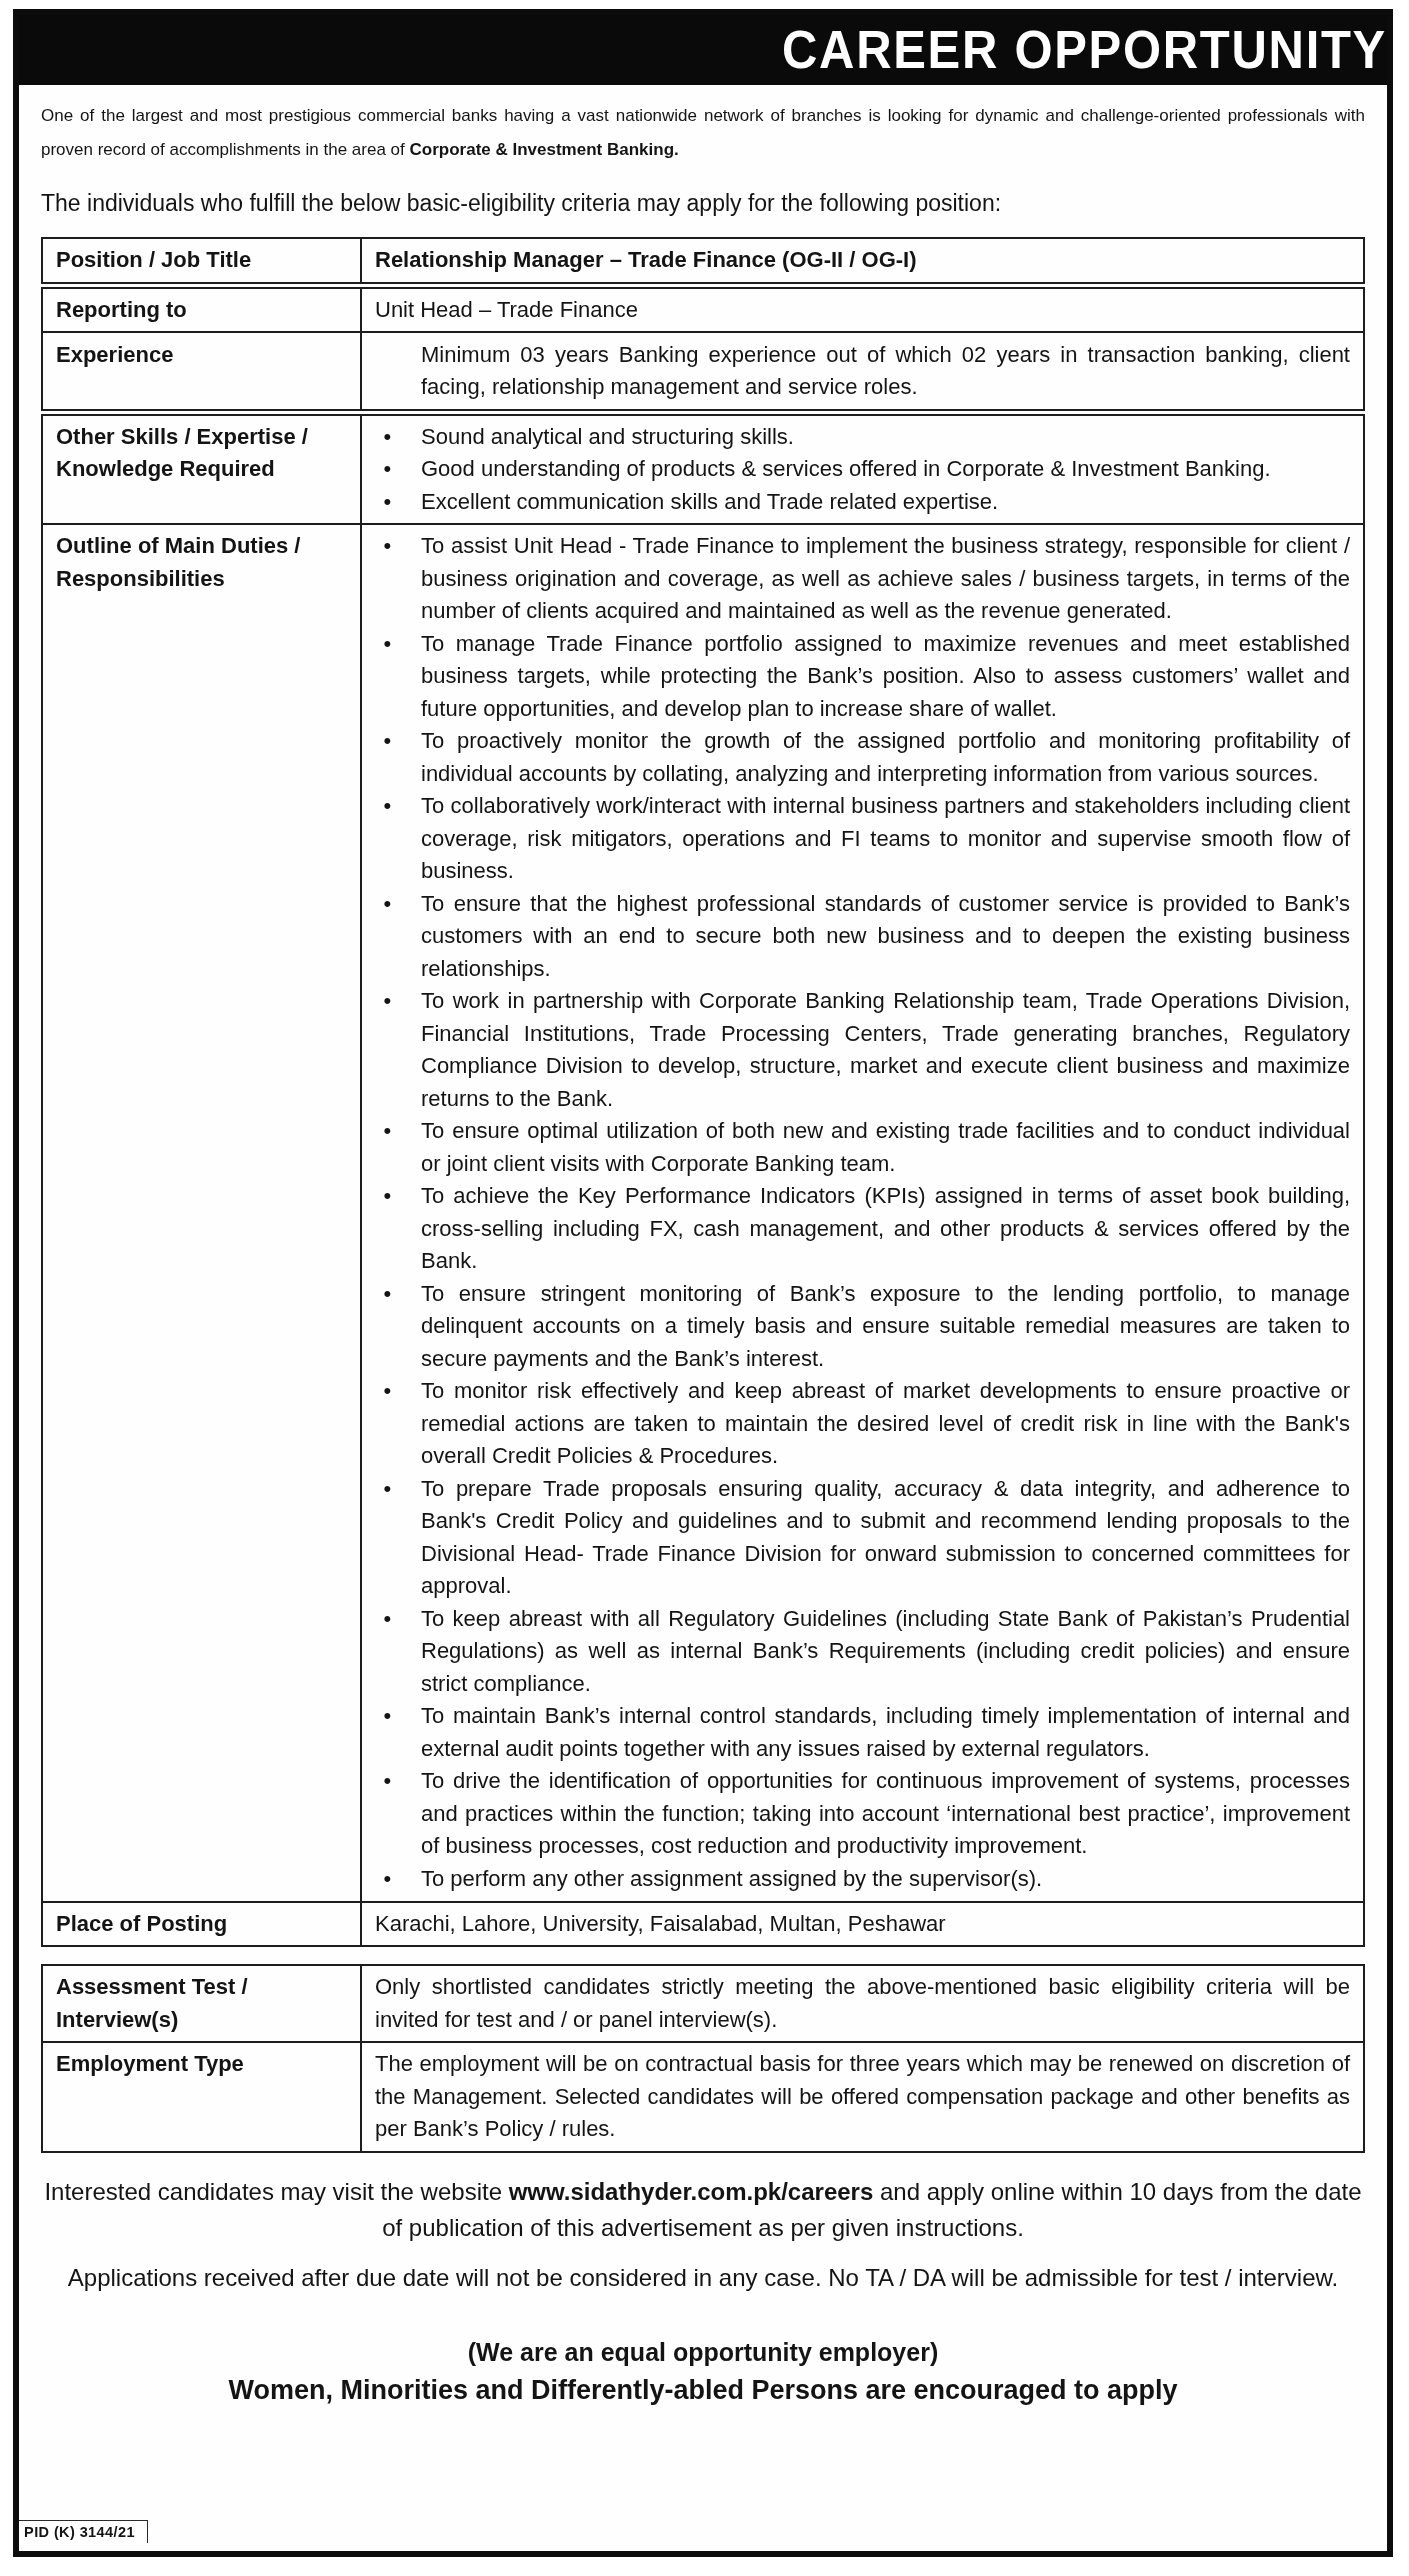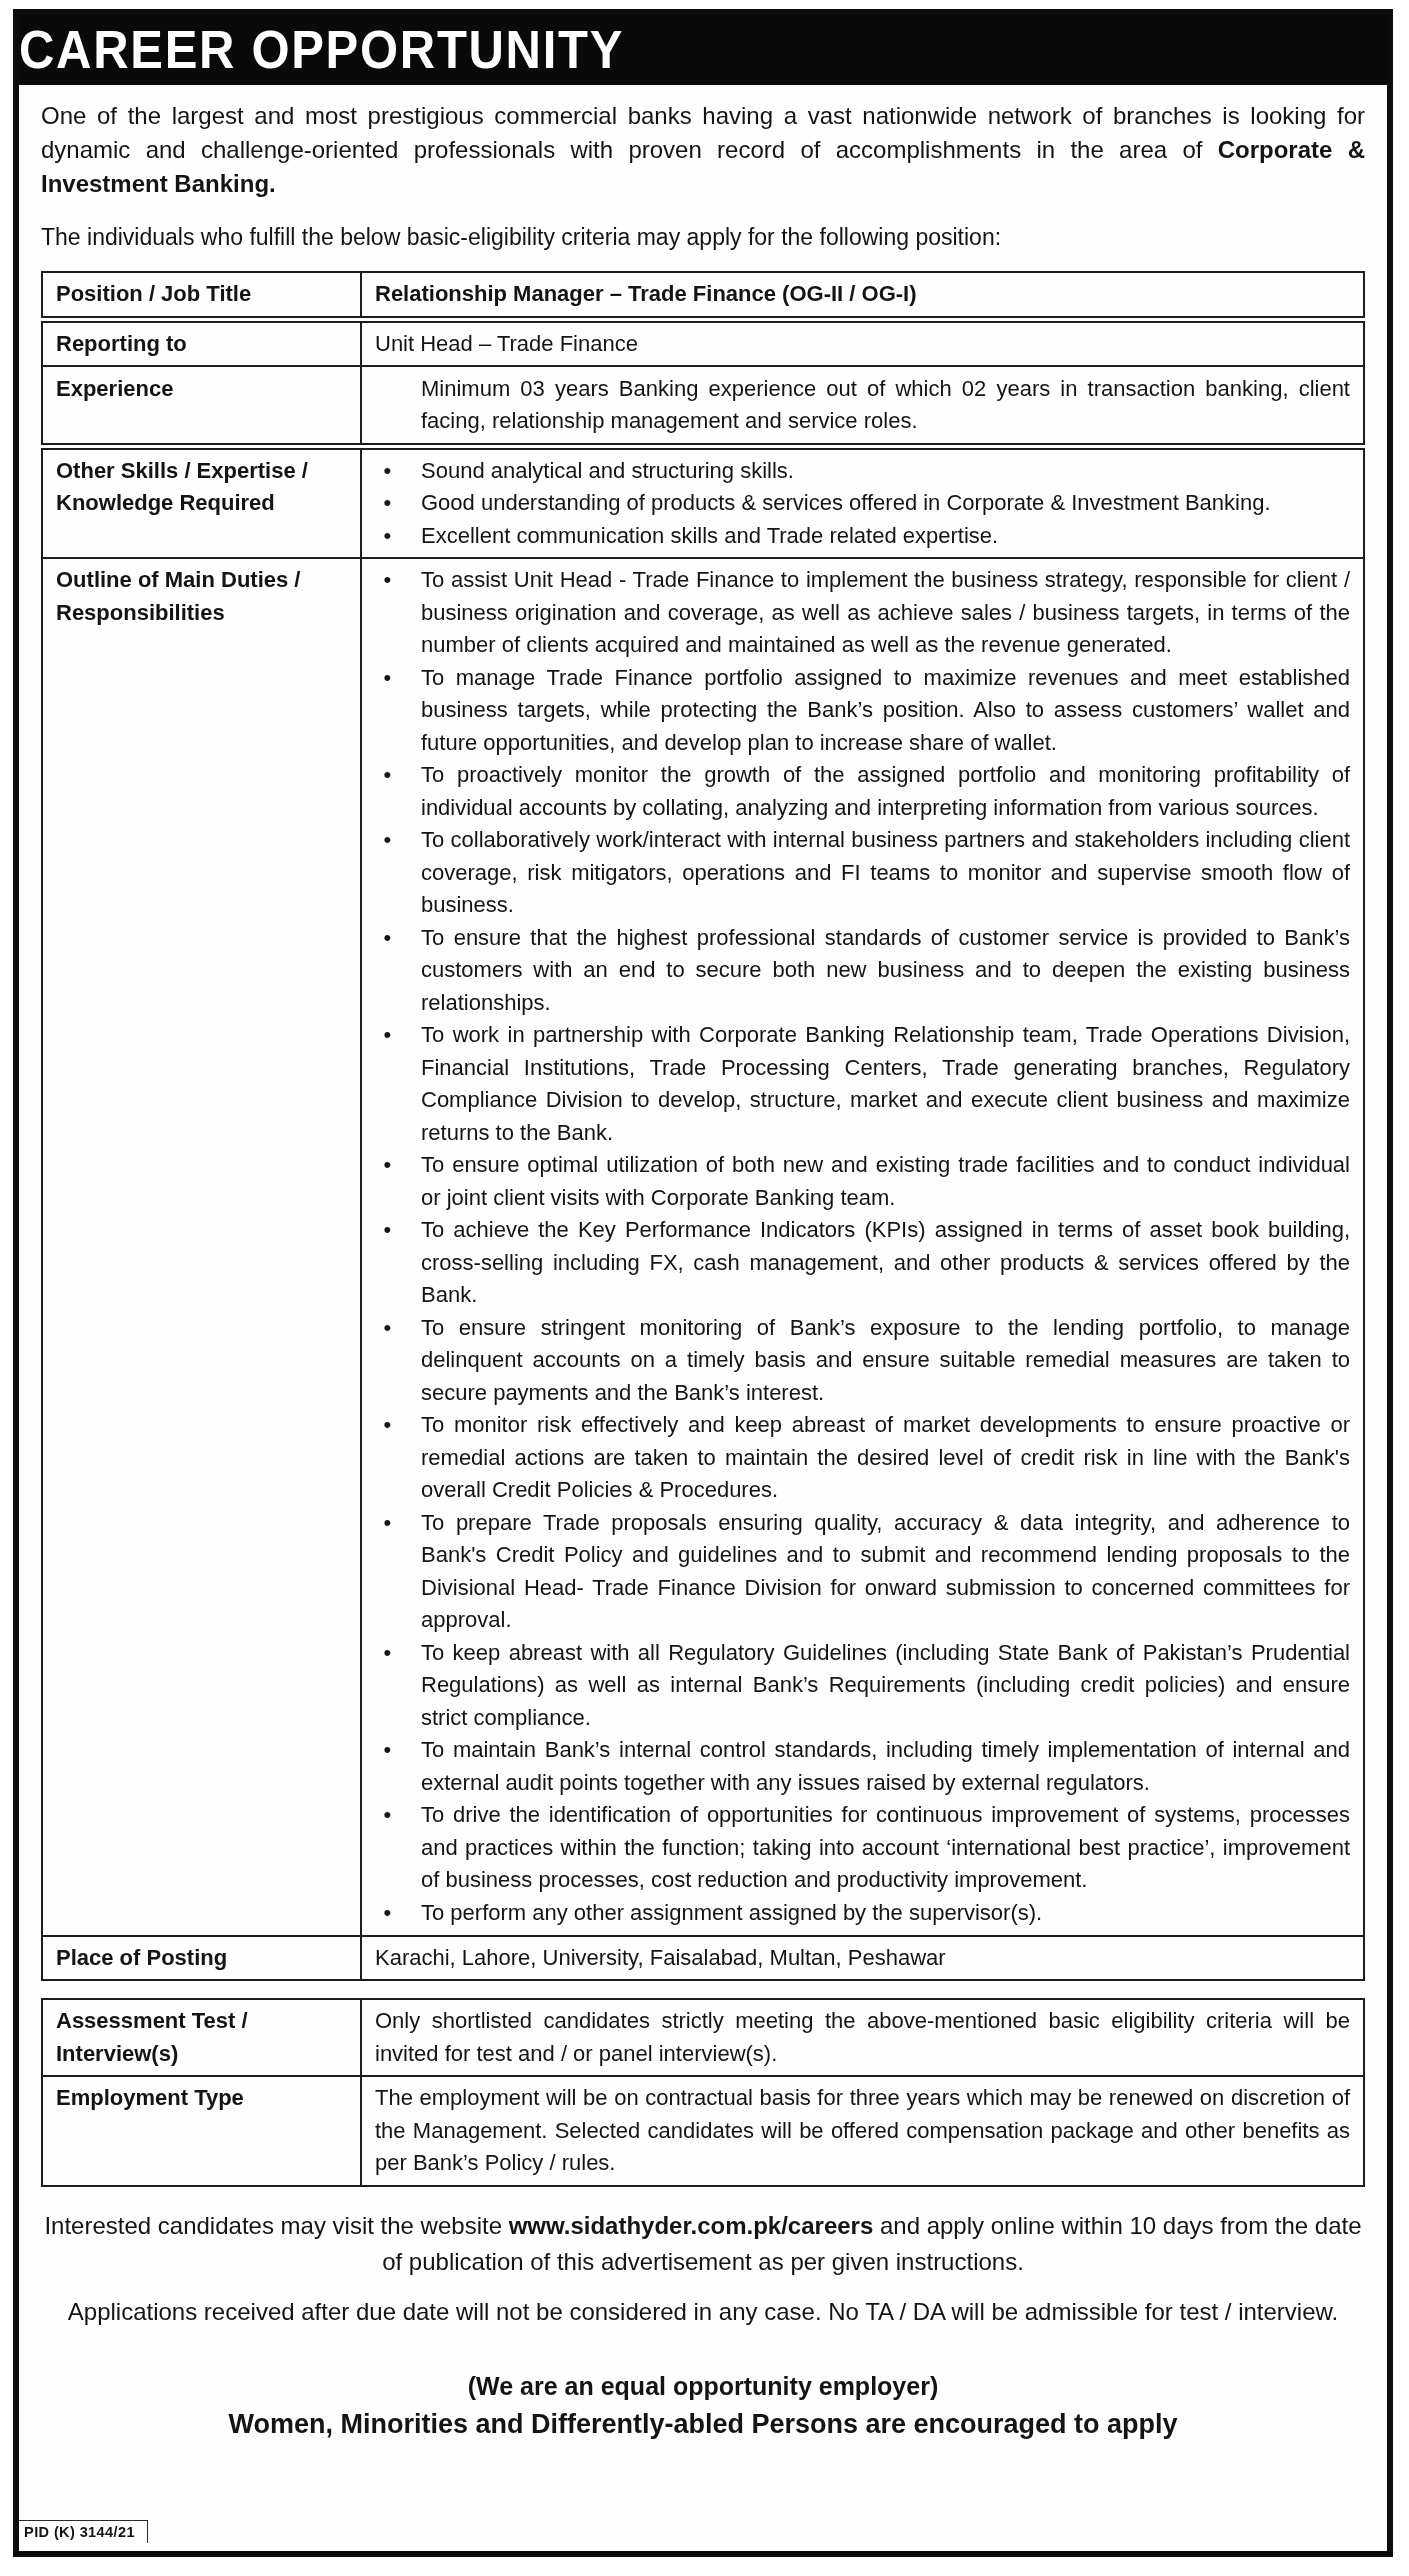--- a/index.html
+++ b/index.html
@@ -18,38 +18,38 @@
     width: 1368px; height: 2536px;
     border: 6.8px solid #0c0c0c;
     background: #fffefe;
     box-sizing: content-box;
   }
   .title-bar {
     height: 70px;
     background: #0a0a0a;
     display: flex;
     align-items: center;
-    justify-content: flex-start;
+    justify-content: flex-end;
   }
   .title-bar h1 {
     margin: 0;
     color: #ffffff;
     font-size: 49px;
     font-weight: bold;
     letter-spacing: 1.7px;
     transform: scaleY(1.08);
   }
   .content {
     padding: 0 22px;
     font-size: 22px;
     line-height: 32.5px;
   }
   .intro {
     margin: 13.7px 0 0 0;
-    font-size: 24px;
+    font-size: 17px;
     line-height: 34px;
     text-align: justify;
   }
   .intro .hl { font-weight: bold; }
   .intro-line {
     margin: 19px 0 0 0;
     font-size: 23px;
     line-height: 34px;
   }
   table.grid {

